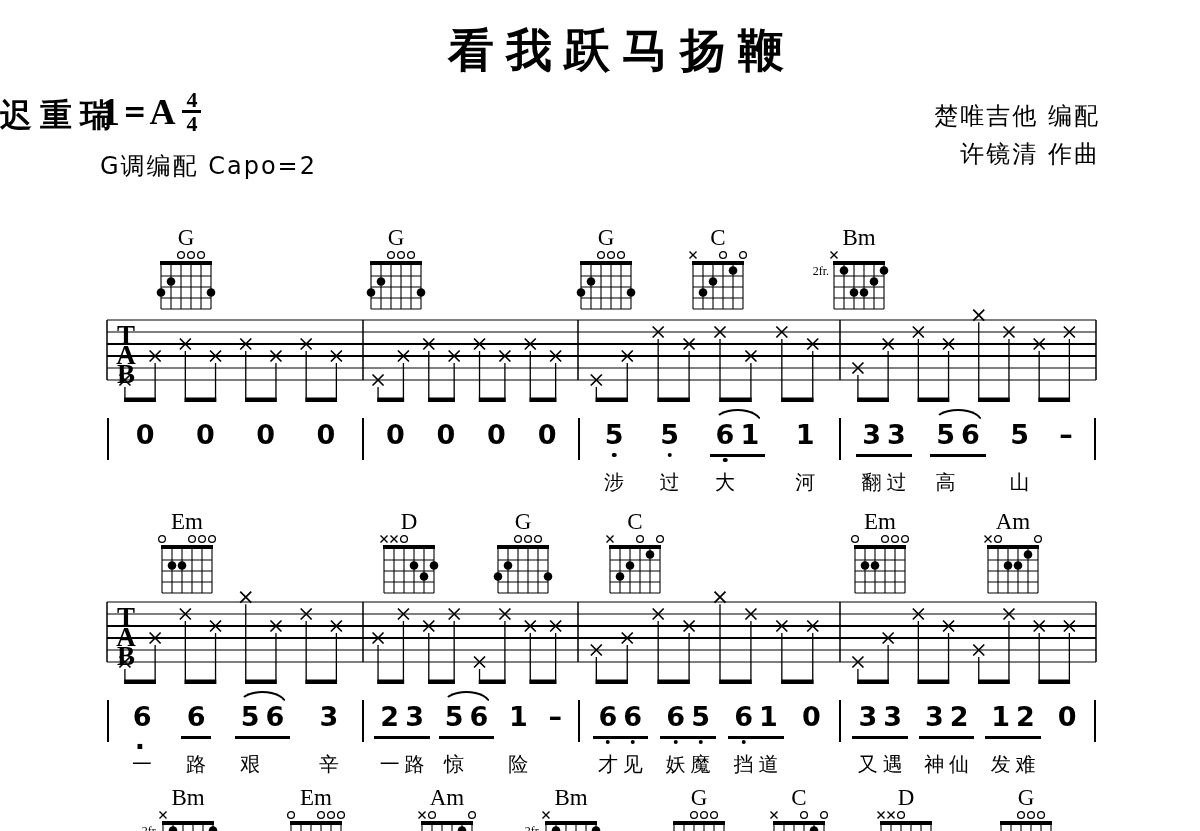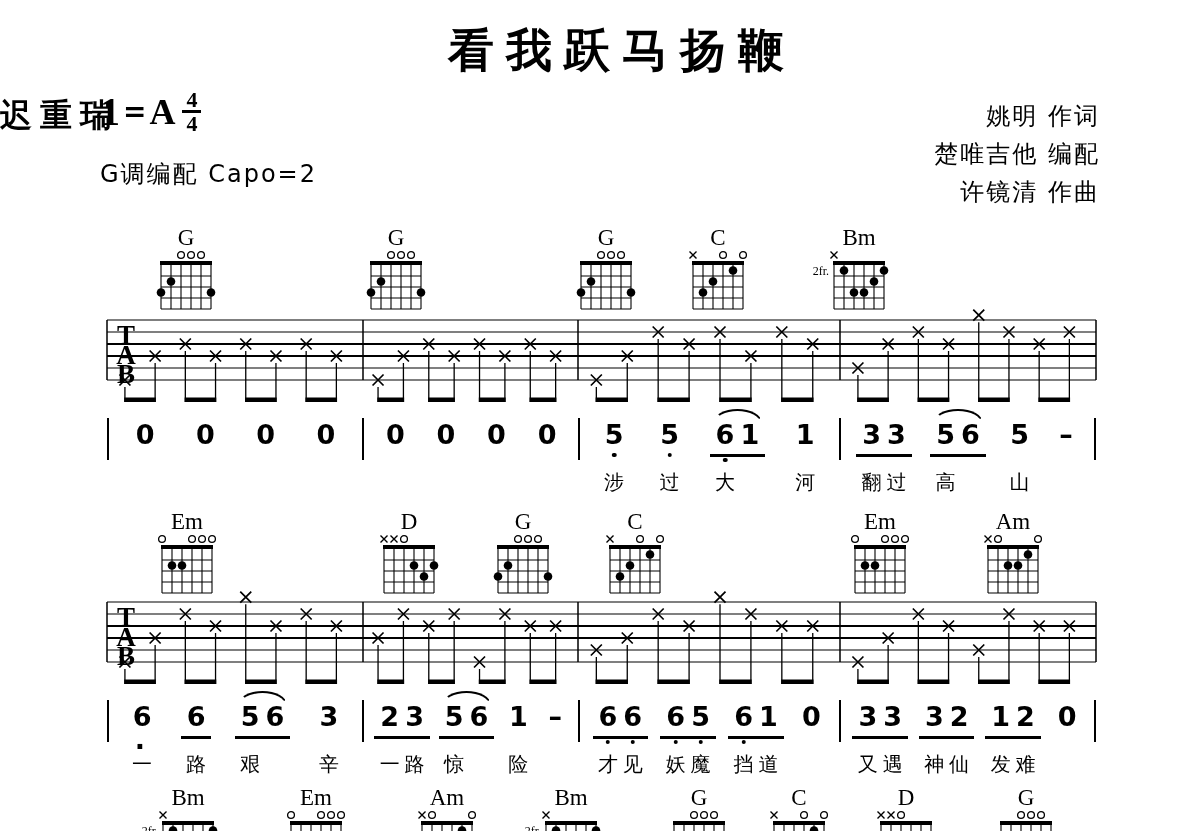--- a/index.html
+++ b/index.html
@@ -11,21 +11,21 @@
   .artist{position:absolute;top:94px;left:0;right:0;
         font-size:32px;font-weight:bold;letter-spacing:8px;
         font-family:"Liberation Serif",serif;}
   .keyblock{position:absolute;left:100px;top:90px;display:flex;align-items:center;}
   .key-root{font-size:40px;font-weight:bold;font-family:"Liberation Serif",serif;line-height:40px;}
   .key-eq{font-size:28px;font-weight:bold;margin:0 3px;line-height:40px;}
   .key-name{font-size:36px;font-weight:bold;font-family:"Liberation Serif",serif;line-height:40px;}
   .timesig{display:inline-flex;flex-direction:column;align-items:center;margin-left:7px;
         font-family:"Liberation Serif",serif;font-weight:bold;font-size:22px;line-height:19px;}
   .tsbar{width:19px;height:3px;background:#000;margin:1px 0;}
-  .arrangement{position:absolute;left:100px;top:150px;font-size:24px;letter-spacing:2px;margin-top:8px;}
+  .arrangement{position:absolute;left:100px;top:150px;font-size:24px;letter-spacing:2px;}
   .credits{position:absolute;right:100px;top:97px;text-align:right;font-size:24px;
         line-height:38px;letter-spacing:2px;}
   .chord{position:absolute;width:100px;text-align:center;}
   .cname{font-size:23px;line-height:24px;font-family:"Liberation Serif",serif;}
   .tabsvg{position:absolute;left:0;}
   .notation{position:absolute;left:107px;width:989px;display:flex;align-items:stretch;
         font-weight:bold;}
   .nbar{width:2px;background:#000;height:42px;flex:0 0 2px;}
   .meas{display:flex;justify-content:space-around;align-items:flex-start;padding:2px 6px 0;}
   .grp{position:relative;display:inline-flex;padding:0 3px 4px;}
@@ -55,21 +55,20 @@
     <span class="timesig">
       <span>4</span>
       <span class="tsbar"></span>
       <span>4</span>
     </span>
   </div>
 
   <div class="arrangement">G调编配 Capo=2</div>
 
   <div class="credits">
-    <div>姚明 作词</div>
     <div>楚唯吉他 编配</div>
     <div>许镜清 作曲</div>
   </div>
 
   <div id="score">
       <div class="chord" style="left: 136px; top: 226px;"><div class="cname">G</div><svg width="100" height="62">
           <circle cx="45" cy="5" r="3.4" fill="none" stroke="#000" stroke-width="1.3"></circle>
           <circle cx="55" cy="5" r="3.4" fill="none" stroke="#000" stroke-width="1.3"></circle>
           <circle cx="65" cy="5" r="3.4" fill="none" stroke="#000" stroke-width="1.3"></circle>
           <rect x="24" y="11" width="52" height="4" fill="#000"></rect>

